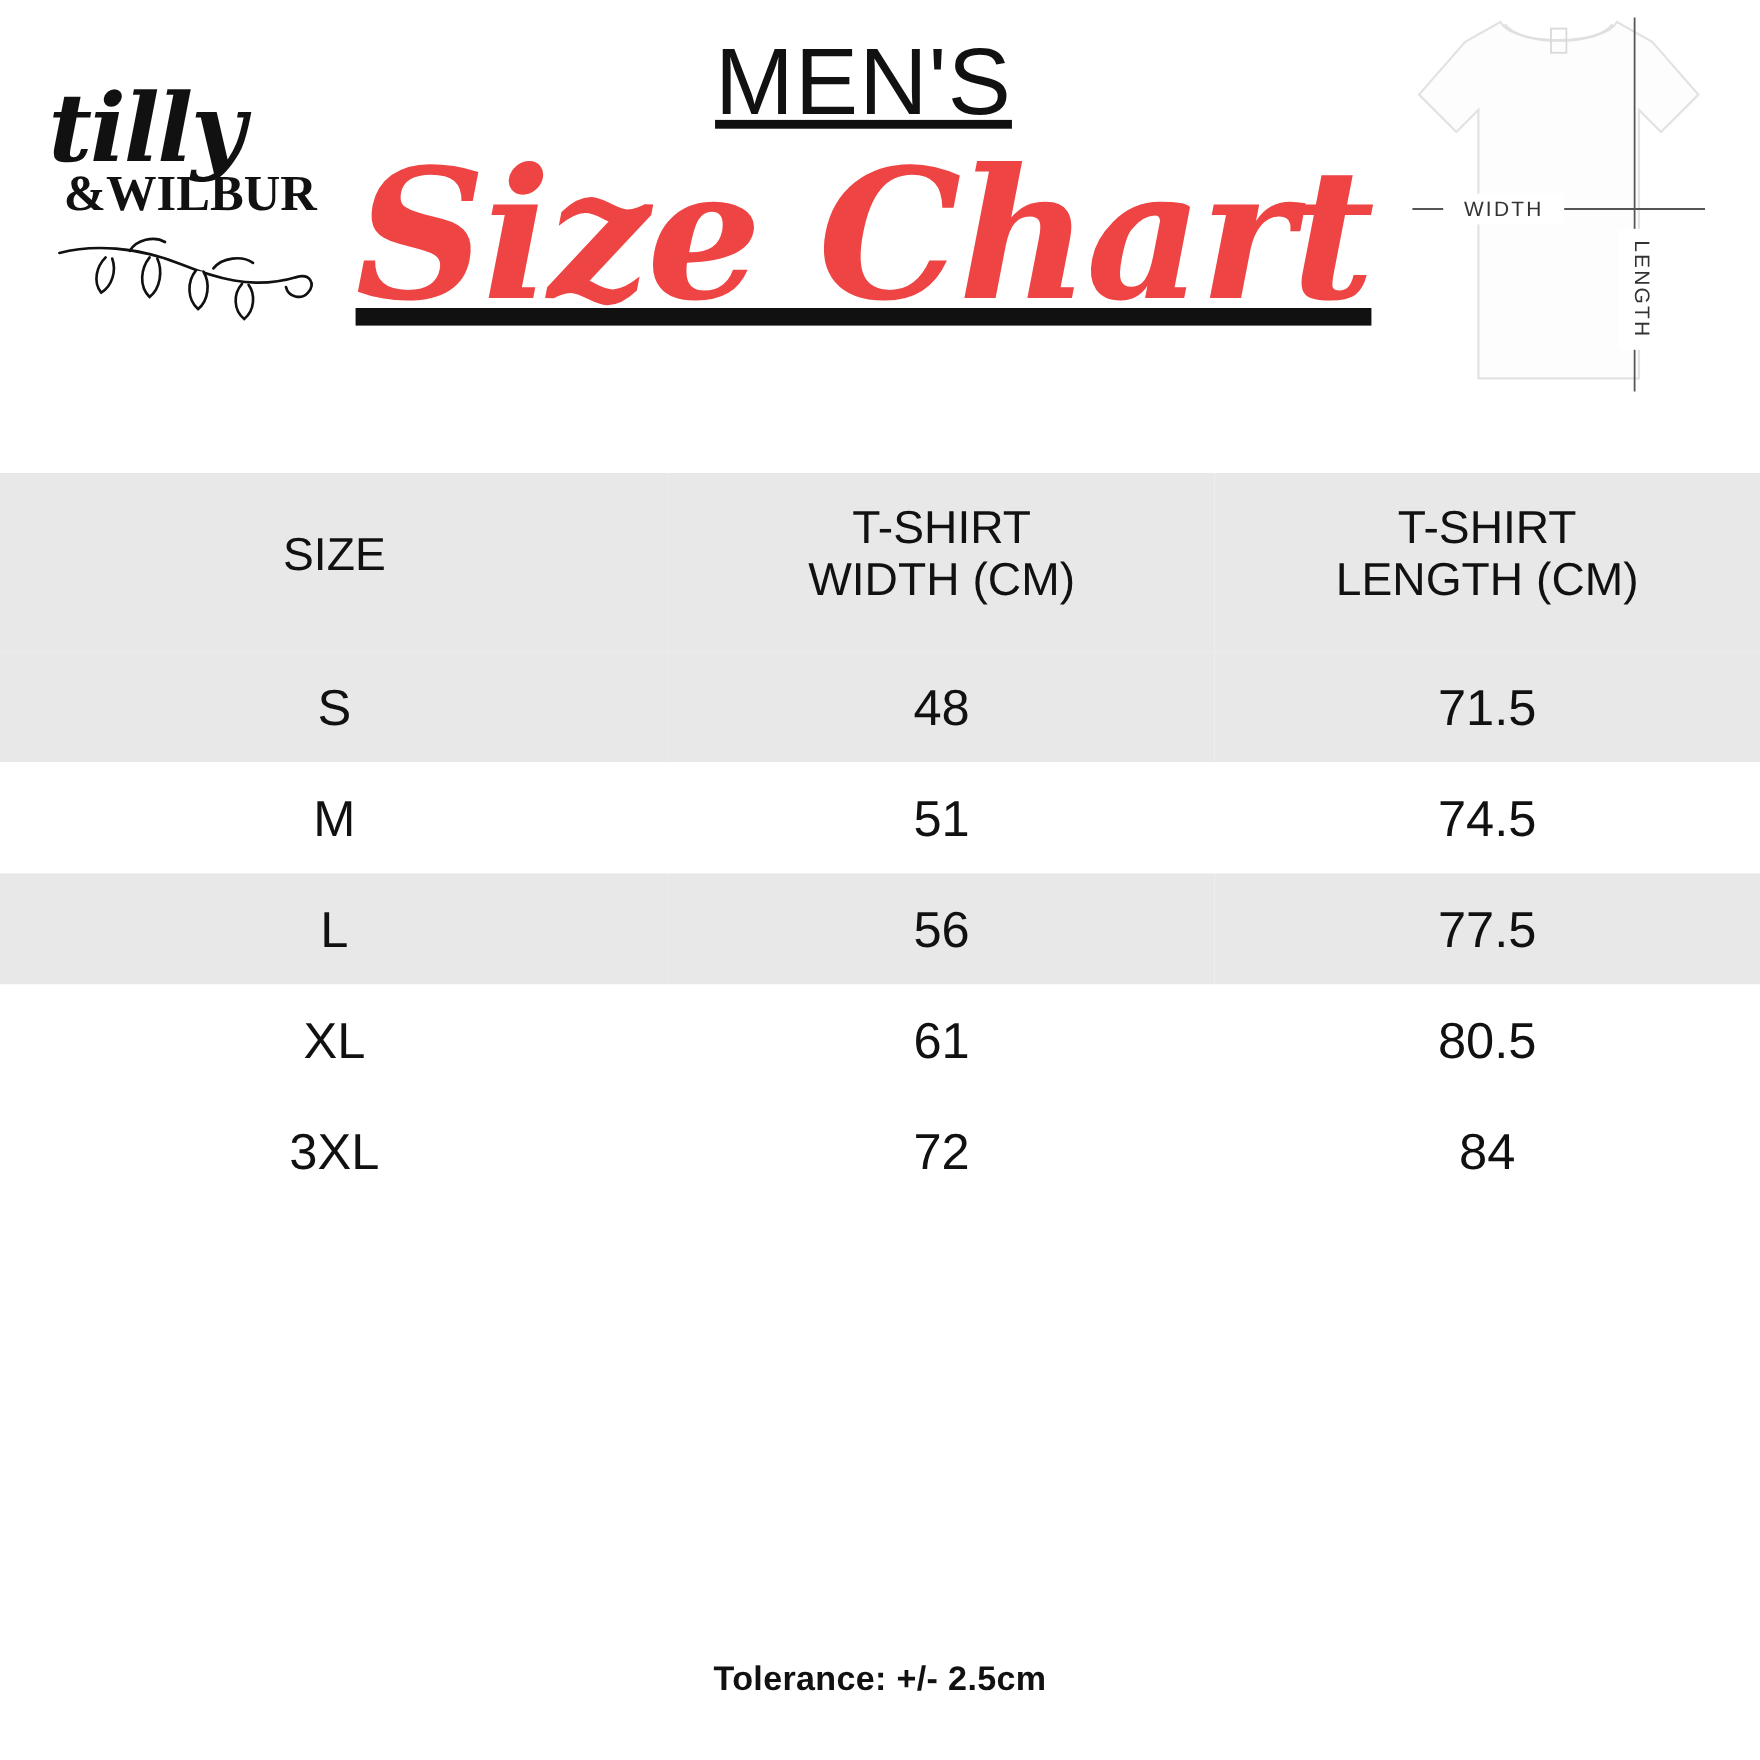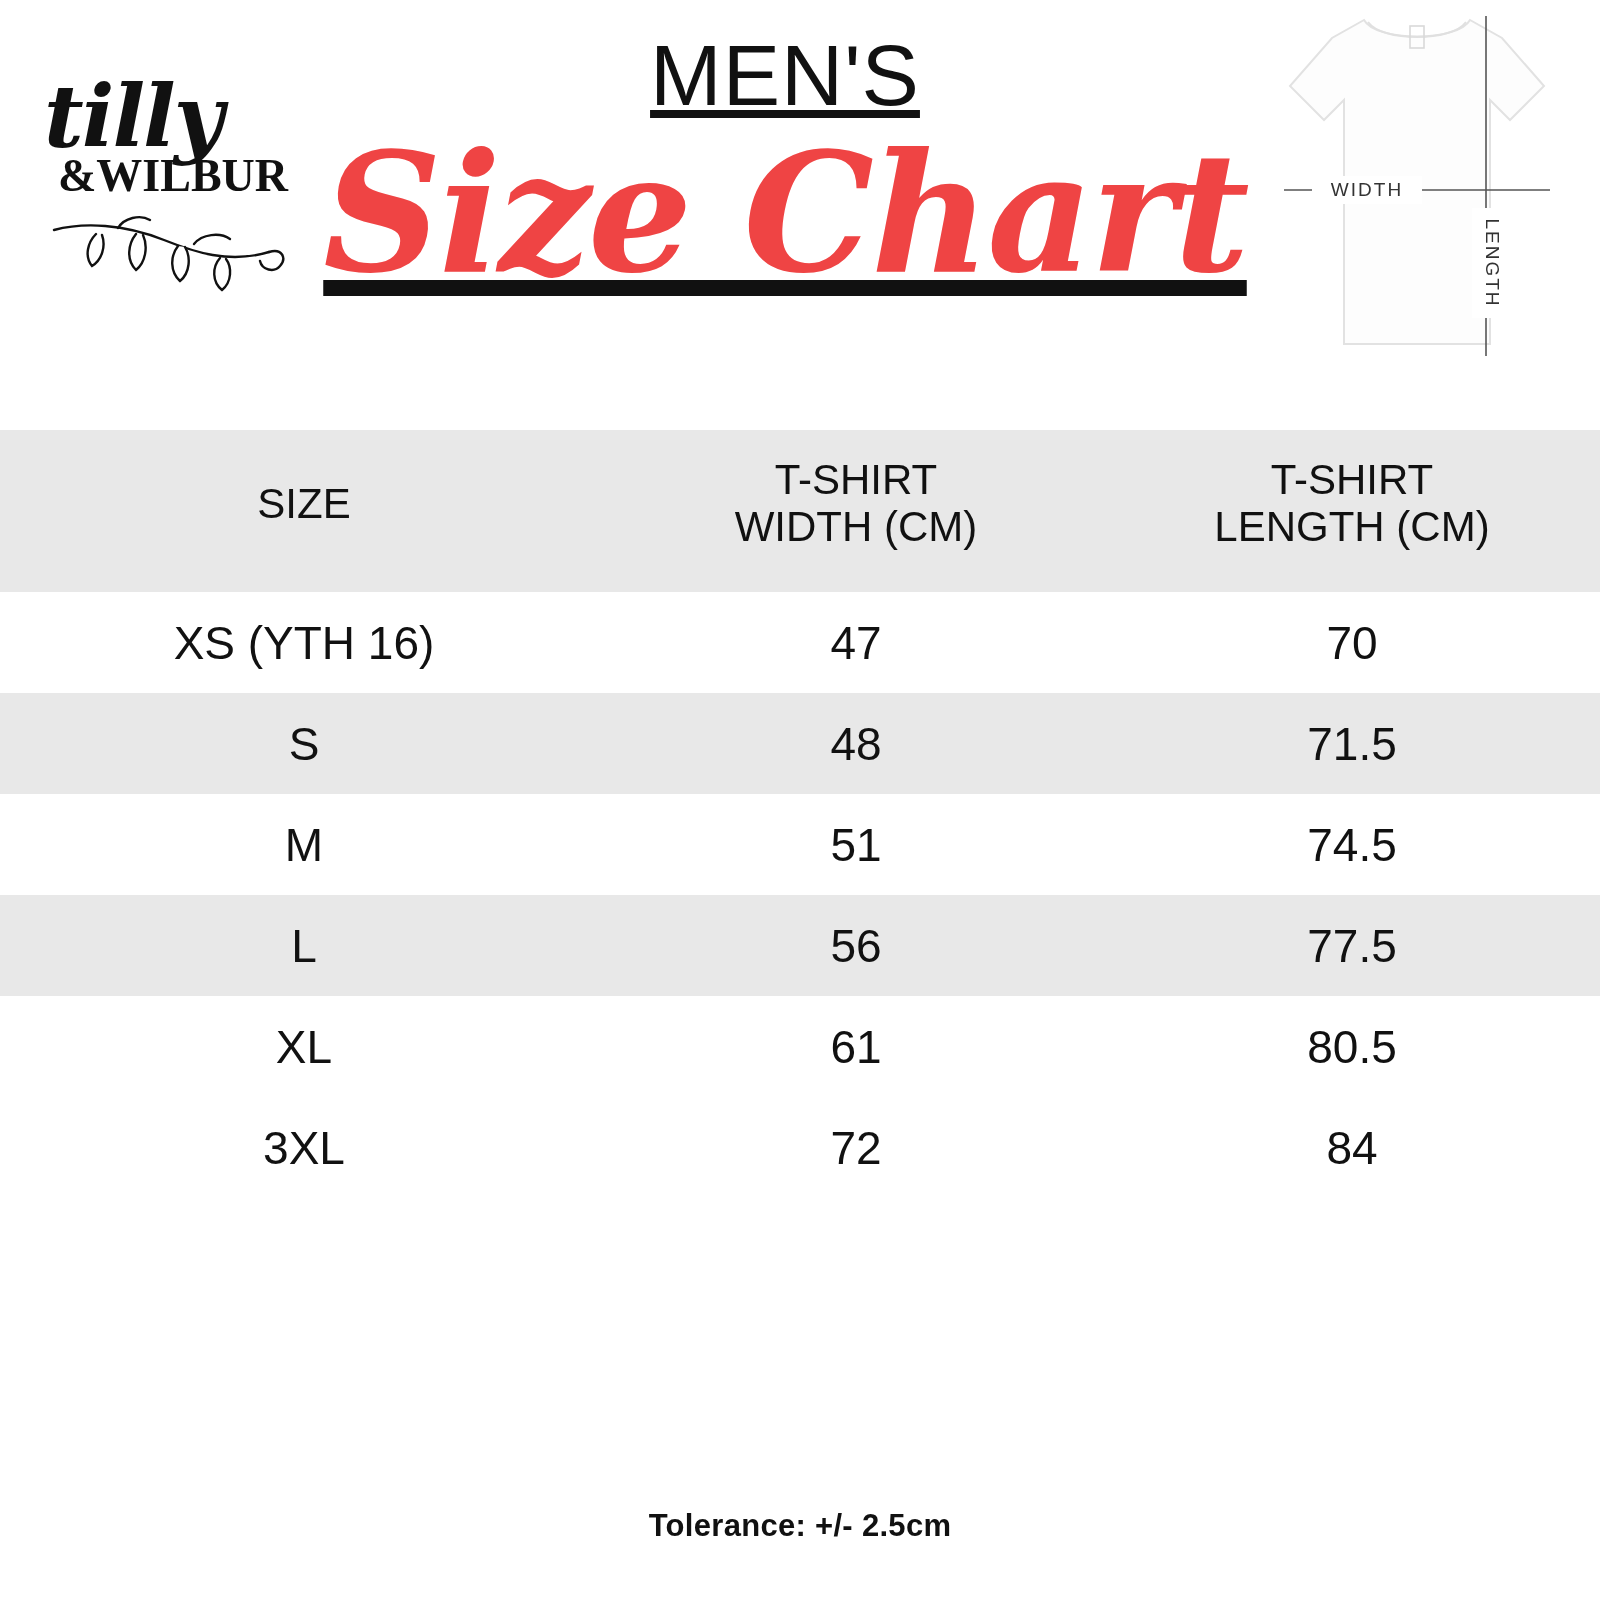--- a/index.html
+++ b/index.html
@@ -217,25 +217,20 @@
         <div>T-SHIRT</div>
         <div>WIDTH (CM)</div>
       </th>
       <th>
         <div>T-SHIRT</div>
         <div>LENGTH (CM)</div>
       </th>
     </tr>
   </thead>
   <tbody>
-    <tr>
-      <td>XS (YTH 16)</td>
-      <td>47</td>
-      <td>70</td>
-    </tr>
     <tr class="alt">
       <td>S</td>
       <td>48</td>
       <td>71.5</td>
     </tr>
     <tr>
       <td>M</td>
       <td>51</td>
       <td>74.5</td>
     </tr>

